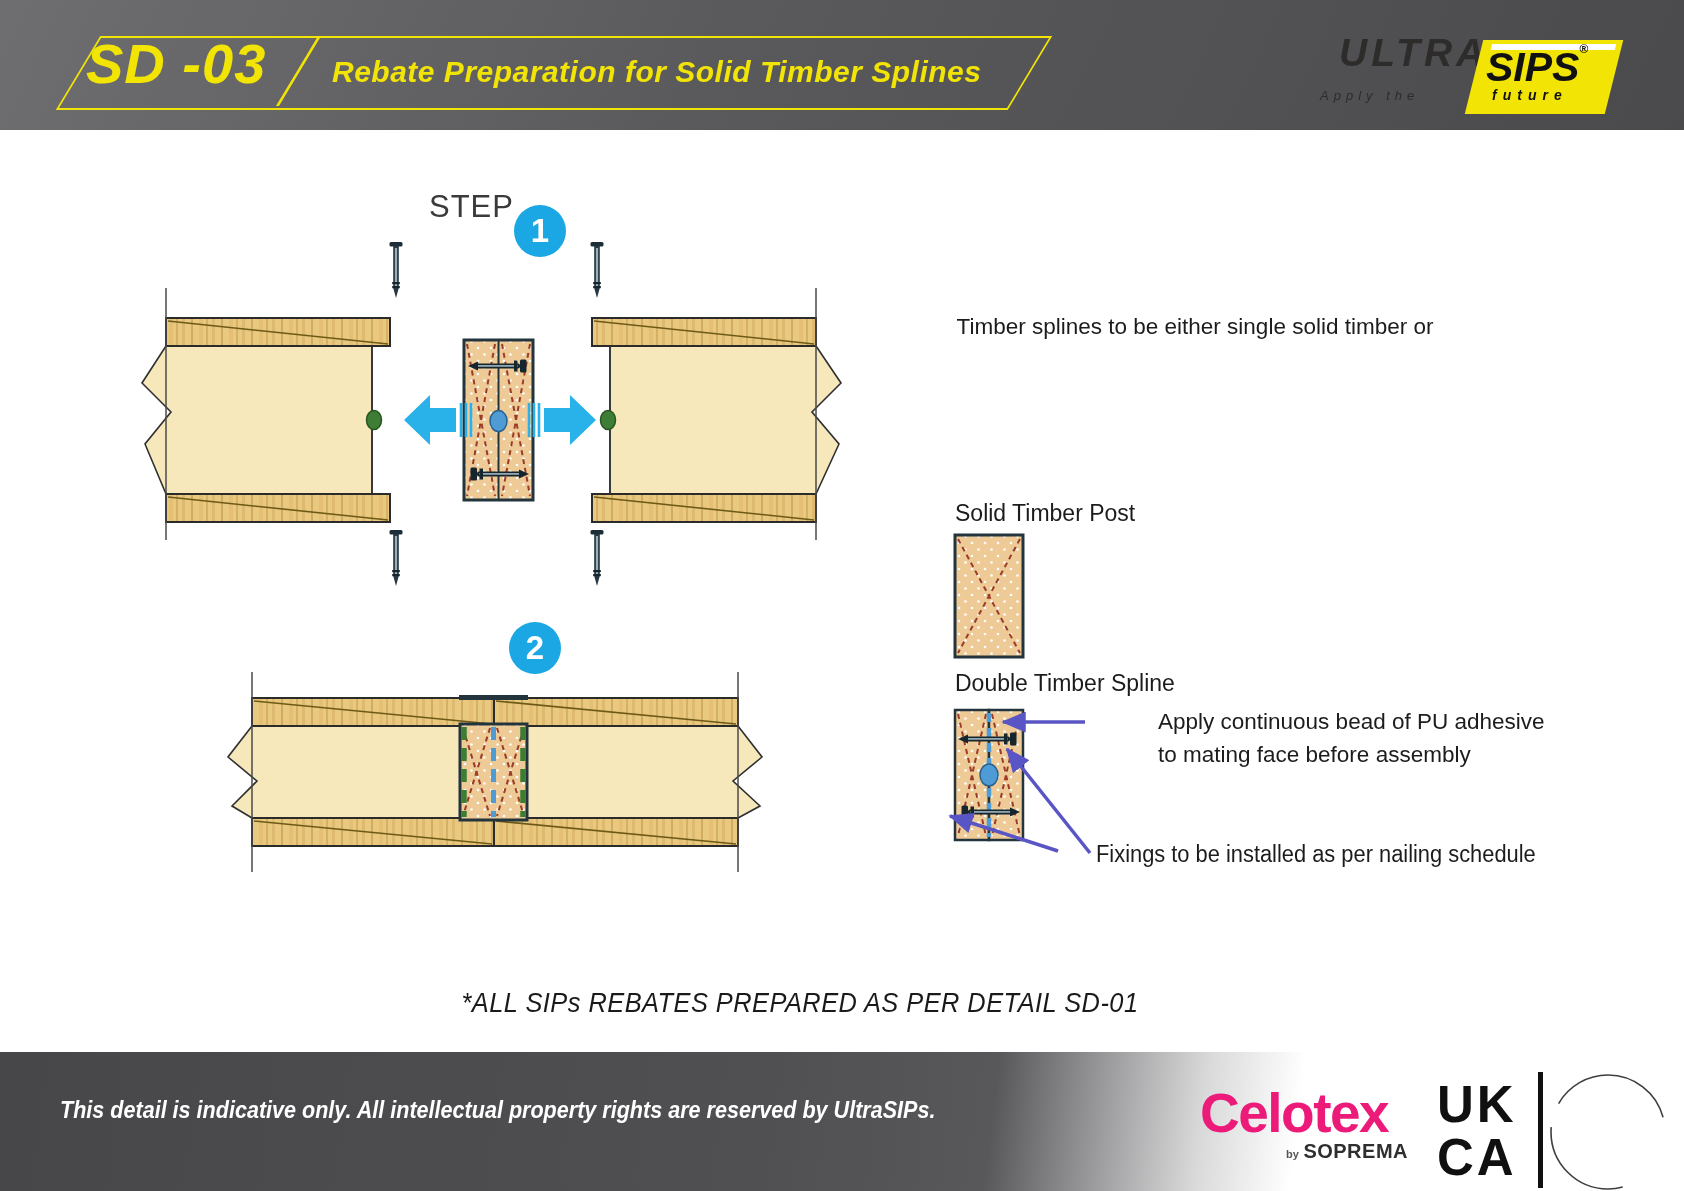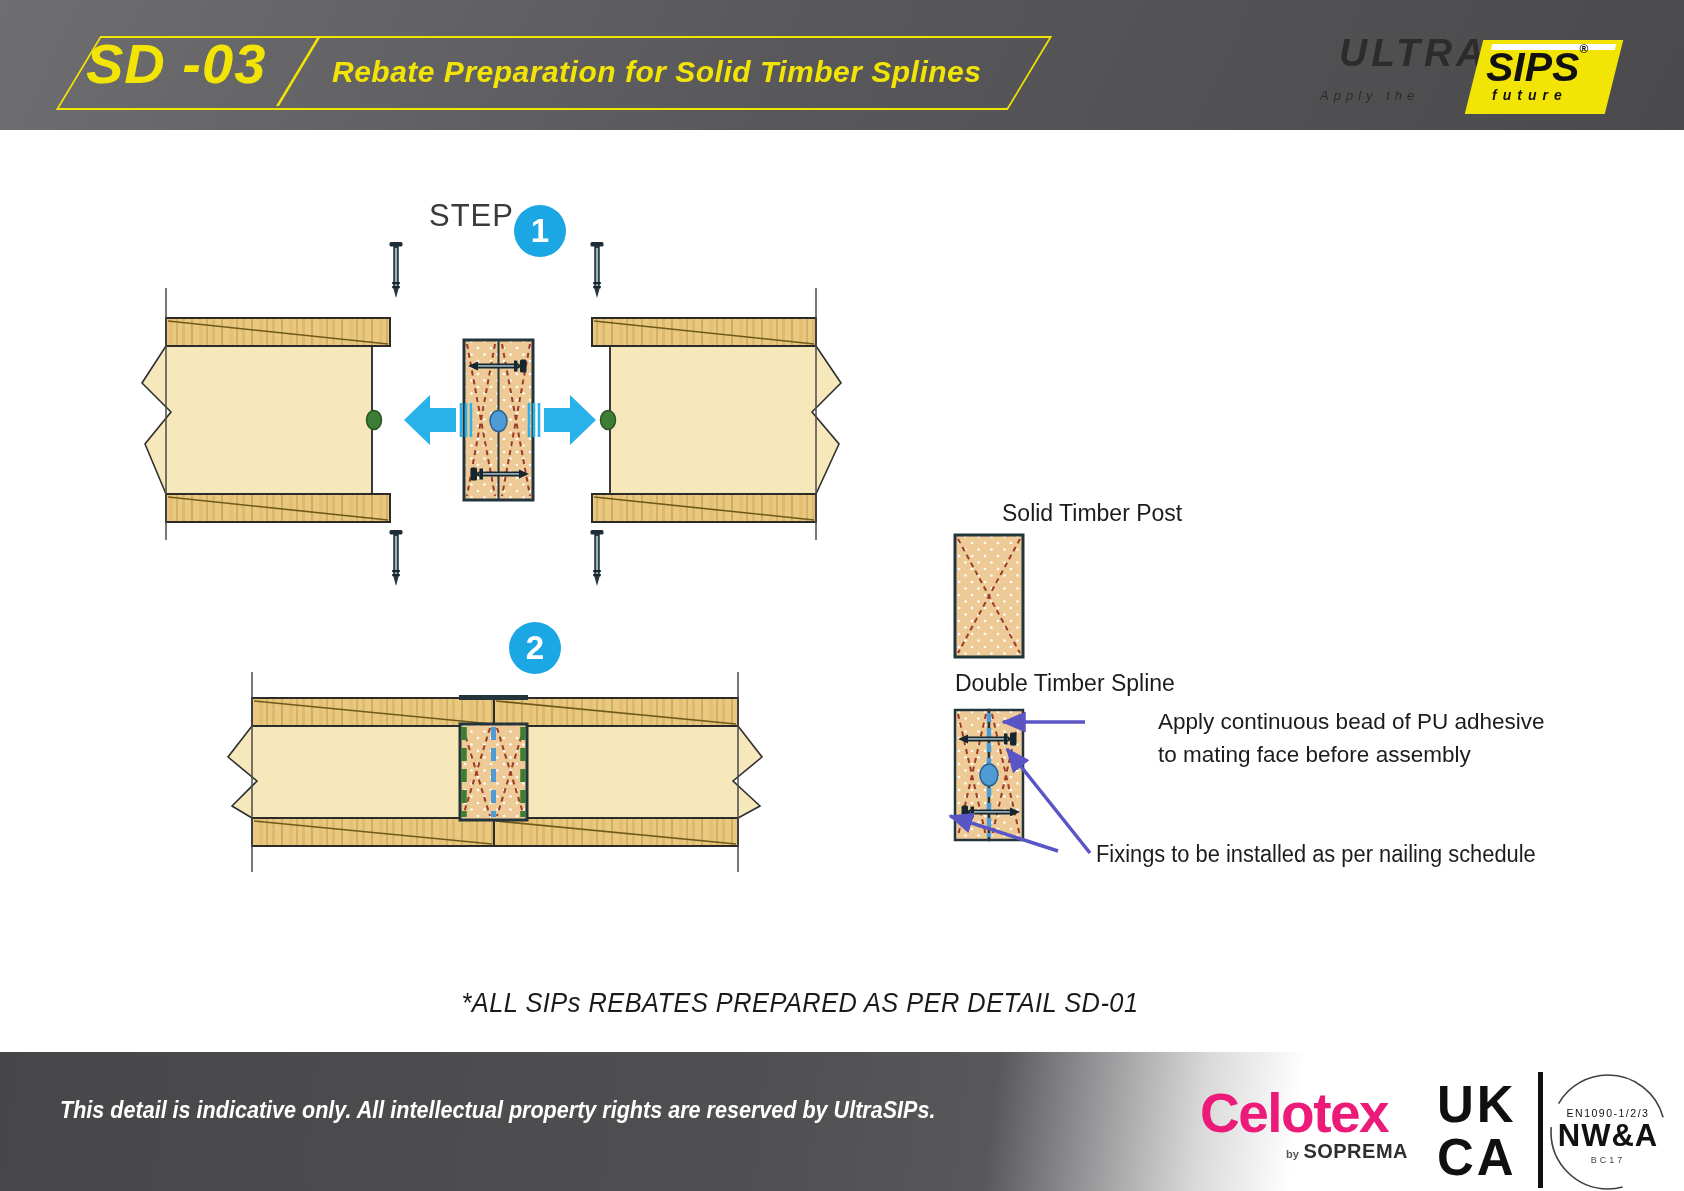--- a/index.html
+++ b/index.html
@@ -51,31 +51,31 @@
     left:1320px;top:88px;font-size:13px;letter-spacing:5px;color:#2d2c2b;
     font-style:italic;white-space:nowrap;
   }
   .tagline-right{
     left:1492px;top:87px;font-size:14px;font-weight:bold;letter-spacing:6px;
     color:#111;font-style:italic;white-space:nowrap;
   }
 
   
   .note{color:#1c1c1c;z-index:2;}
-  .step-label{left:429px;top:198px;font-size:31px;color:#3a3a3a;letter-spacing:1px;z-index:2;}
+  .step-label{left:429px;top:189px;font-size:31px;color:#3a3a3a;letter-spacing:1px;z-index:2;}
   .badge{
     width:52px;height:52px;border-radius:50%;background:#1aa7e3;color:#fff;
     font-weight:bold;font-size:33px;text-align:center;line-height:52px;z-index:2;
   }
   .badge1{left:514px;top:205px;}
   .badge2{left:509px;top:622px;}
   .intro{left:935px;top:309px;width:520px;font-size:22.5px;line-height:35px;
          display:flex;flex-direction:column;align-items:center;}
   .intro span{white-space:nowrap;display:block;}
-  .lbl-post{left:955px;top:500px;font-size:23px;white-space:nowrap;margin-left:47px;}
+  .lbl-post{left:955px;top:500px;font-size:23px;white-space:nowrap;}
   .lbl-spline{left:955px;top:670px;font-size:23px;white-space:nowrap;}
   .adh{left:1158px;top:705px;font-size:22.5px;line-height:33px;}
   .adh span{white-space:nowrap;display:block;}
   .fix{left:1096px;top:841px;font-size:23px;white-space:nowrap;
        transform:scaleX(.95);transform-origin:left center;}
   .footnote{
     left:420px;top:988px;width:760px;font-size:27px;font-style:italic;color:#1a1a1a;
     letter-spacing:.5px;display:flex;justify-content:center;
     transform:scaleX(.94);
   }
@@ -285,20 +285,21 @@
   <div class="abs sips-text"><span>SIPS</span><span class="sips-reg">®</span></div>
   <div class="abs tagline-left">Apply the</div>
   <div class="abs tagline-right">future</div>
 </div>
 
 <div class="abs step-label">STEP</div>
 <div class="abs badge badge1">1</div>
 <div class="abs badge badge2">2</div>
 
 <div class="abs note intro">
+  <span>Timber splines to be either single solid timber or</span>
 </div>
 
 <div class="abs note lbl-post">Solid Timber Post</div>
 <div class="abs note lbl-spline">Double Timber Spline</div>
 
 <div class="abs note adh">
   <span>Apply continuous bead of PU adhesive</span>
   <span>to mating face before assembly</span>
 </div>
 
@@ -321,18 +322,13 @@
 
   <div class="abs ukca">
     <div>UK</div>
     <div>CA</div>
   </div>
   <div class="abs vbar"></div>
 
   <svg class="abs cert-arcs" width="132" height="132" viewBox="0 0 132 132">
     <circle cx="66" cy="66" r="57" fill="none" stroke="#3f3f3f" stroke-width="1.6" pathLength="360" stroke-dasharray="110 25 135 90" stroke-dashoffset="-75"></circle>
   </svg>
-  <div class="abs cert">
-    <div class="cert-std">EN1090-1/2/3</div>
-    <div class="cert-name">NW&amp;A</div>
-    <div class="cert-code">BC17</div>
-  </div>
 </div>
 
 </body></html>

